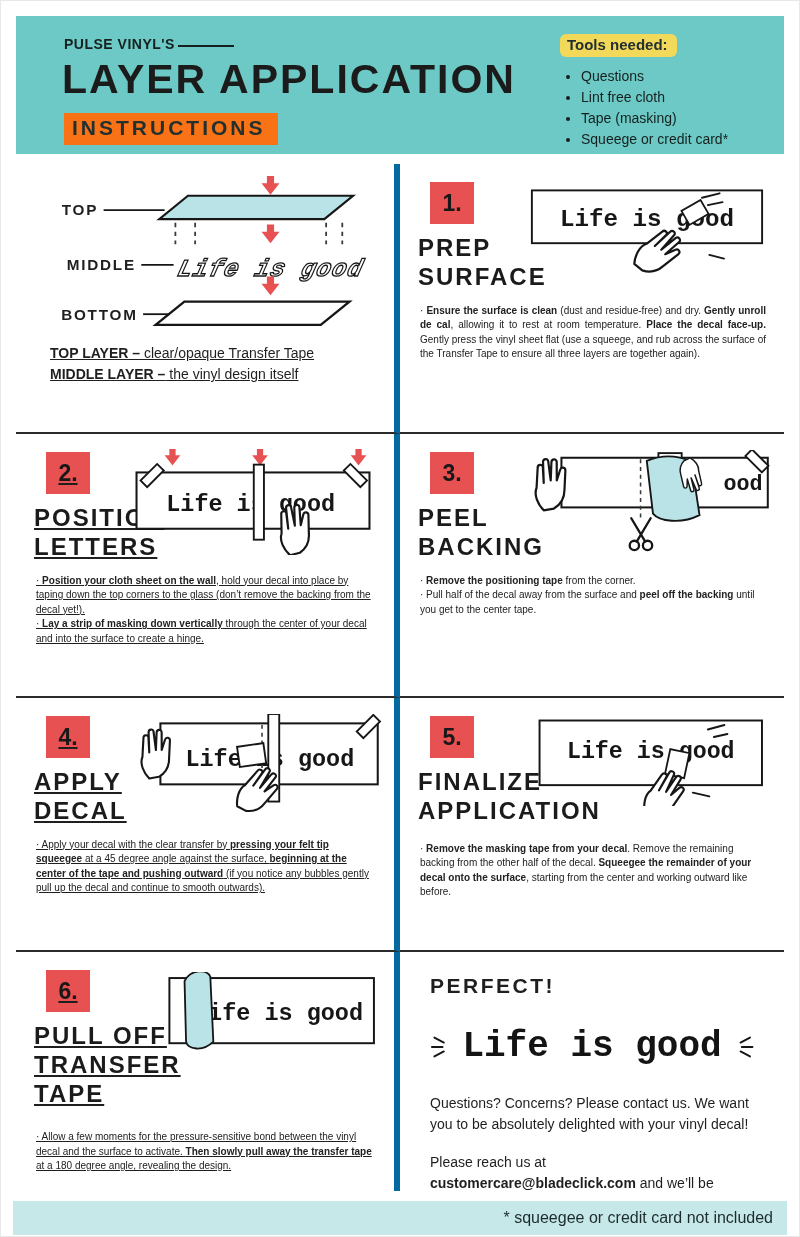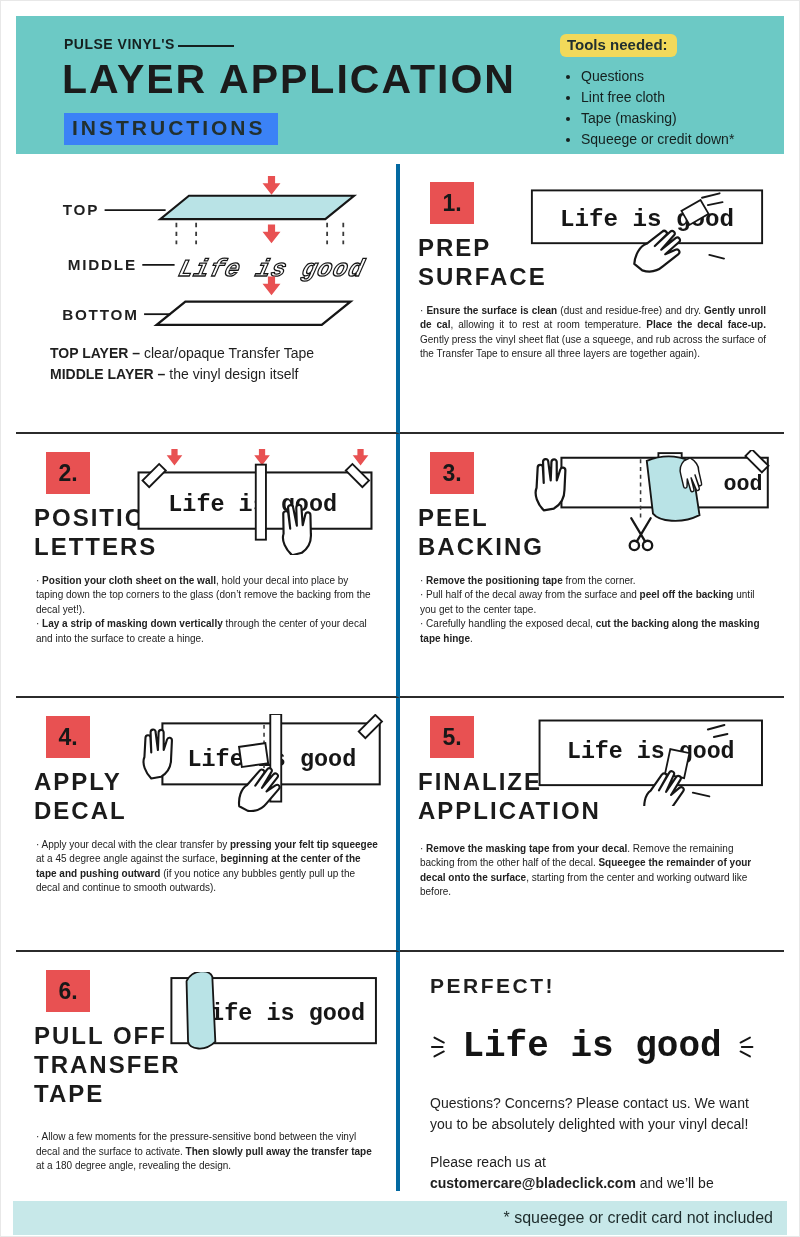--- a/index.html
+++ b/index.html
@@ -8,31 +8,31 @@
     font-family:"Liberation Sans",sans-serif;color:#1f1f1f;overflow:hidden;
     box-sizing:border-box;border:1px solid #e8e8e8;
   }
   *{box-sizing:border-box;}
 
   
   .header{position:absolute;left:15px;top:15px;right:15px;height:138px;background:#6cc9c5;}
   .brand{position:absolute;left:48px;top:20px;font-size:14px;font-weight:700;letter-spacing:.5px;color:#15201f;}
   .brand-rule{display:inline-block;width:56px;height:2px;background:#15201f;margin:0 0 2px 3px;vertical-align:baseline;}
   .title{position:absolute;left:46px;top:40px;font-size:41px;font-weight:700;letter-spacing:2px;color:#1b1b1b;white-space:nowrap;}
-  .subtitle{position:absolute;left:48px;top:97px;background:#3b82f6;padding:3px 12px 5px 8px;font-size:21px;font-weight:700;letter-spacing:3px;color:#22302f;}
+  .subtitle{position:absolute;left:48px;top:97px;background:#f97316;padding:3px 12px 5px 8px;font-size:21px;font-weight:700;letter-spacing:3px;color:#22302f;}
   .tools{position:absolute;right:16px;top:18px;width:208px;}
   .tools-label{display:inline-block;background:#f2d95a;padding:2px 9px 4px 7px;font-size:15px;font-weight:700;color:#22302f;border-radius:6px;}
   .tools ul{margin:9px 0 0 0;padding-left:21px;}
   .tools li{font-size:14px;line-height:1.5;color:#15201f;}
 
   
   .grid{position:absolute;left:15px;right:15px;top:163px;height:1027px;display:grid;
         grid-template-columns:1fr 1fr;grid-template-rows:270px 264px 254px 239px;}
   .cell{position:relative;padding:14px 18px;overflow:hidden;}
-  .col-l{border-right:4px solid #0369a1;}
+  .col-l{border-right:6px solid #0369a1;text-decoration:underline;}
   .row-b{border-bottom:2px solid #2b2b2b;}
 
   
   .stepnum{width:44px;height:42px;background:#e85152;display:flex;align-items:center;justify-content:center;
            font-size:23px;font-weight:700;color:#181818;margin:4px 0 10px 12px;}
   .step-title{margin:0;font-size:24px;font-weight:700;letter-spacing:2px;line-height:1.2;white-space:pre-line;color:#1b1b1b;}
   .step-top{position:relative;min-height:100px;}
   .s6 .step-top{min-height:148px;}
   .step-diagram{position:absolute;top:0;right:0;}
   .step-diagram svg{display:block;width:100%;height:auto;}
@@ -97,21 +97,21 @@
 <header class="header">
   <div class="brand"><span>PULSE VINYL'S</span><span class="brand-rule"></span></div>
   <div class="title">LAYER APPLICATION</div>
   <div class="subtitle">INSTRUCTIONS</div>
   <div class="tools">
     <span class="tools-label">Tools needed:</span>
     <ul>
       <li>Questions</li>
       <li>Lint free cloth</li>
       <li>Tape (masking)</li>
-      <li>Squeege or credit down*</li>
+      <li>Squeege or credit card*</li>
     </ul>
   </div>
 </header>
 
 <main class="grid">
 
   <section class="cell intro col-l row-b">
     <svg class="intro-svg" viewBox="0 0 370 172">
       <use href="#arr" transform="translate(258,0)"></use>
       <polygon points="166,22 350,22 318,48 134,48" class="teal-fill"></polygon>
@@ -200,21 +200,20 @@
           <path class="teal-fill" d="M166,14 C190,4 216,8 224,18 L234,84 C210,96 182,92 174,82 Z"></path>
           <use href="#hand" transform="translate(6,16) rotate(-14) scale(0.95)"></use>
           <use href="#hand" transform="translate(250,44) rotate(150) scale(0.62)"></use>
           <use href="#scissors" transform="translate(140,86)"></use>
         </svg>
       </div>
     </div>
     <div class="step-body">
         <p>· <b>Remove the positioning tape</b> from the corner.</p>
         <p>· Pull half of the decal away from the surface and <b>peel off the backing</b> until you get to the center tape.</p>
-        <p>· Carefully handling the exposed decal, <b>cut the backing along the masking tape hinge</b>.</p>
       </div>
   </section>
 
   <section class="cell step s4 col-l row-b">
     <div class="step-top">
       <div class="stepnum">4.</div>
       <h2 class="step-title">APPLY
 DECAL</h2>
       <div class="step-diagram">
         <svg viewBox="0 0 330 126">

